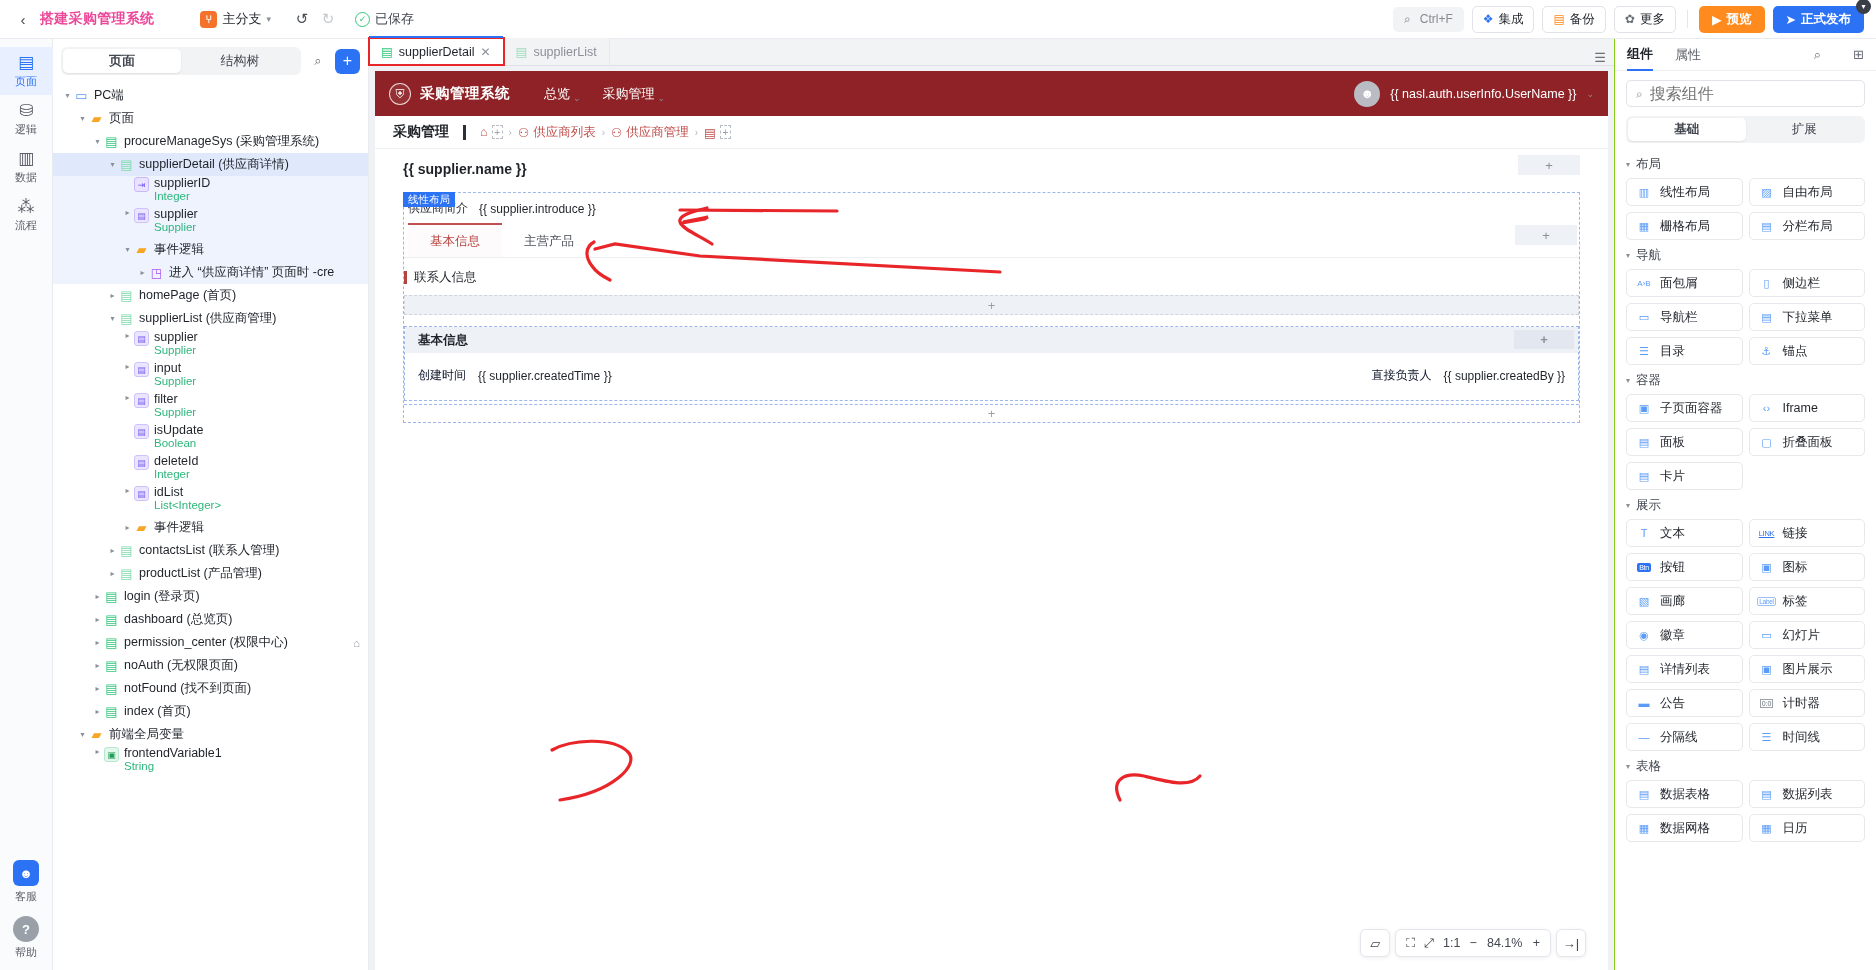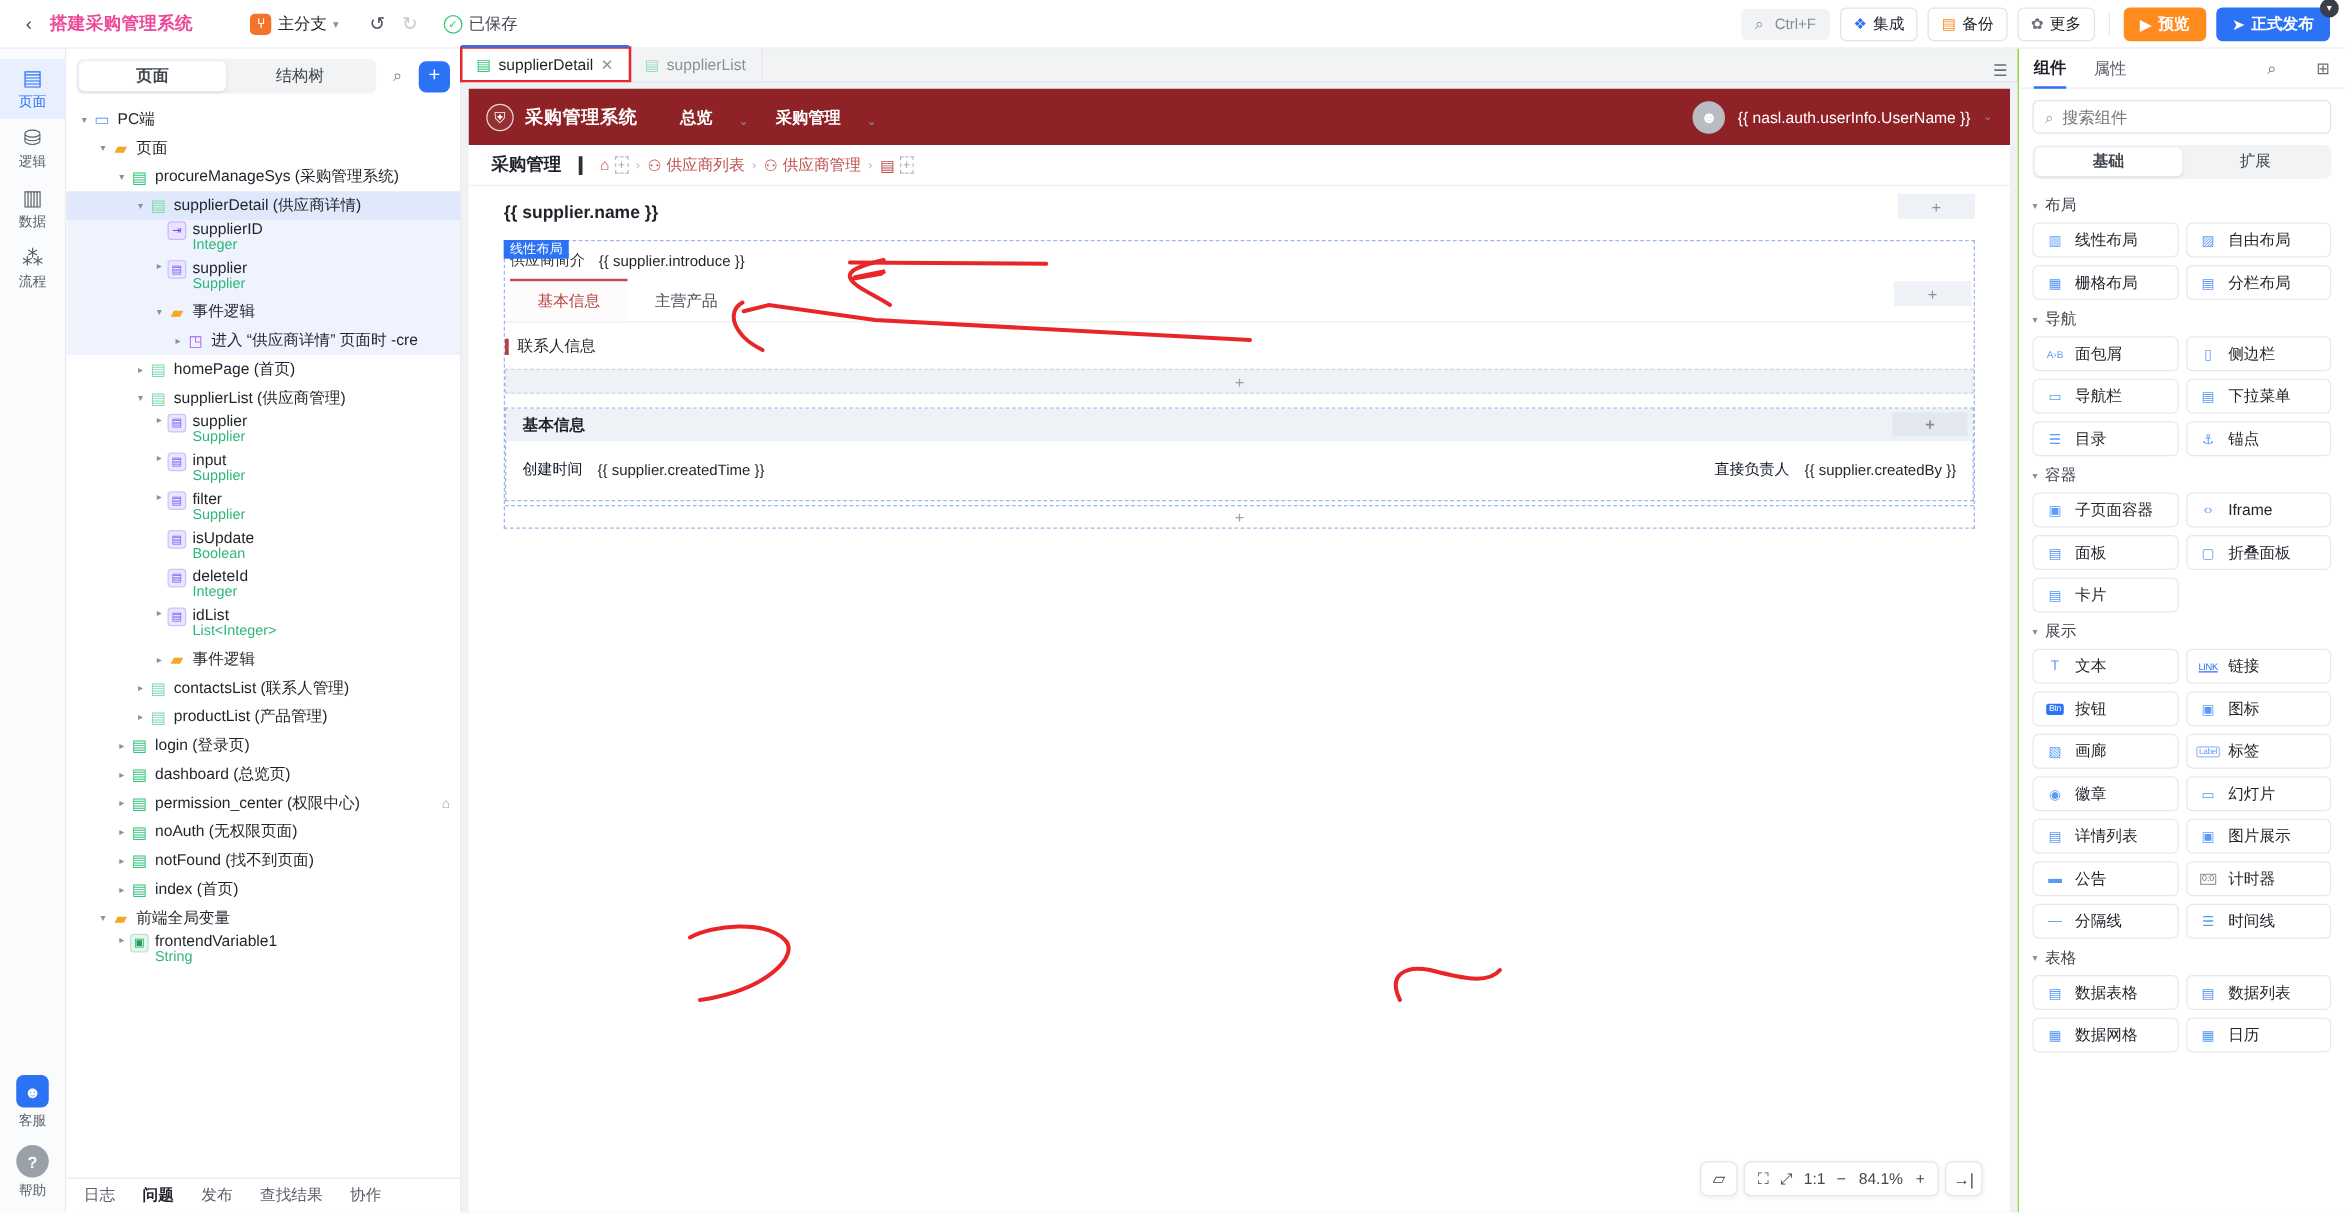--- a/index.html
+++ b/index.html
@@ -96,21 +96,21 @@
   .ctab-hi::before{content:"";position:absolute;left:0;right:0;top:-2px;height:2px;background:#2b72f5;}
   .ctabs-right{margin-left:auto;padding-right:8px;color:#6a6f78;font-size:13px;display:flex;align-items:center;}
 
   .canvaswrap{flex:1;position:relative;overflow:hidden;background:#f0f1f4;padding:5px 6px 0 6px;}
   .canvas{background:#fff;height:100%;display:flex;flex-direction:column;position:relative;}
 
   .appbar{height:45px;min-height:45px;background:#8e2226;display:flex;align-items:center;padding:0 14px;color:#fff;}
   .appbar-logo{width:22px;height:22px;border-radius:50%;background:#fff1;border:1.5px solid #ffffffcc;display:flex;align-items:center;justify-content:center;font-size:12px;margin-right:9px;}
   .appbar-title{font-size:14.5px;font-weight:600;letter-spacing:.5px;}
   .appbar-menu{display:flex;gap:22px;margin-left:34px;font-size:13px;}
-  .appbar-menu .mi{display:flex;align-items:flex-end;gap:21px;cursor:pointer;font-weight:bold;}
+  .appbar-menu .mi{display:flex;align-items:flex-end;gap:3px;cursor:pointer;}
   .appbar-user{margin-left:auto;display:flex;align-items:center;gap:10px;}
   .avatar{width:26px;height:26px;border-radius:50%;background:#b9bcc2;display:flex;align-items:center;justify-content:center;color:#fff;font-size:13px;}
   .uname{font-size:12.5px;}
 
   .hatch{height:30px;min-height:30px;display:flex;align-items:center;justify-content:center;font-size:11.5px;color:#5b6069;
     background:repeating-linear-gradient(135deg,#ffffff 0px,#ffffff 7px,#f0f1f4 7px,#f0f1f4 14px);}
 
   .crumbrow{height:33px;min-height:33px;display:flex;align-items:center;padding:0 18px;background:#fff;border-bottom:1px solid #edeef1;}
   .crumb-title{font-size:14px;font-weight:600;color:#1f2329;}
   .crumb-sep-bar{width:3px;height:15px;background:#2b2f36;margin:0 14px;}
@@ -474,27 +474,20 @@
           </div>
           <div class="node tall" style="padding-left: 38px;">
             <span class="arrow">▸</span>
             <span class="nico ic-gvar">▣</span>
             <span class="ntxt">
               <span class="nname">frontendVariable1</span>
               <span class="ntype">String</span>
             </span>
           </div>
         </div>
-      <div class="lp-tabs">
-        <span class="t">日志</span>
-        <span class="t active">问题</span>
-        <span class="t">发布</span>
-        <span class="t">查找结果</span>
-        <span class="t">协作</span>
-      </div>
     </div>
 
     <div class="center">
       <div class="ctabs">
         <div class="ctab active ctab-hi">
           <span style="color:#34c77b;">▤</span>
           <span>supplierDetail</span>
           <span class="x">✕</span>
         </div>
         <div class="ctab">
@@ -625,21 +618,21 @@
 
     <div class="rightpanel">
       <div class="rp-tabs">
         <div class="rp-tab active">组件</div>
         <div class="rp-tab">属性</div>
         <div class="rp-ic">⌕</div>
         <div class="rp-ic2">⊞</div>
       </div>
       <div class="rp-search">
         <span>⌕</span>
-        <input style="border: none; outline: none; font-size: 13px; color: rgb(31, 35, 41); background: transparent; width: 100%; font-family: inherit;" placeholder="搜索组件">
+        <input style="border: none; outline: none; font-size: 16px; color: rgb(31, 35, 41); background: transparent; width: 100%; font-family: inherit;" placeholder="搜索组件">
       </div>
       <div class="rp-seg">
         <div class="s active">基础</div>
         <div class="s">扩展</div>
       </div>
       <div class="rp-list" id="rp-list">
           <div class="grp-title">
             <span class="ar">▾</span>
             <span>布局</span>
           </div>

